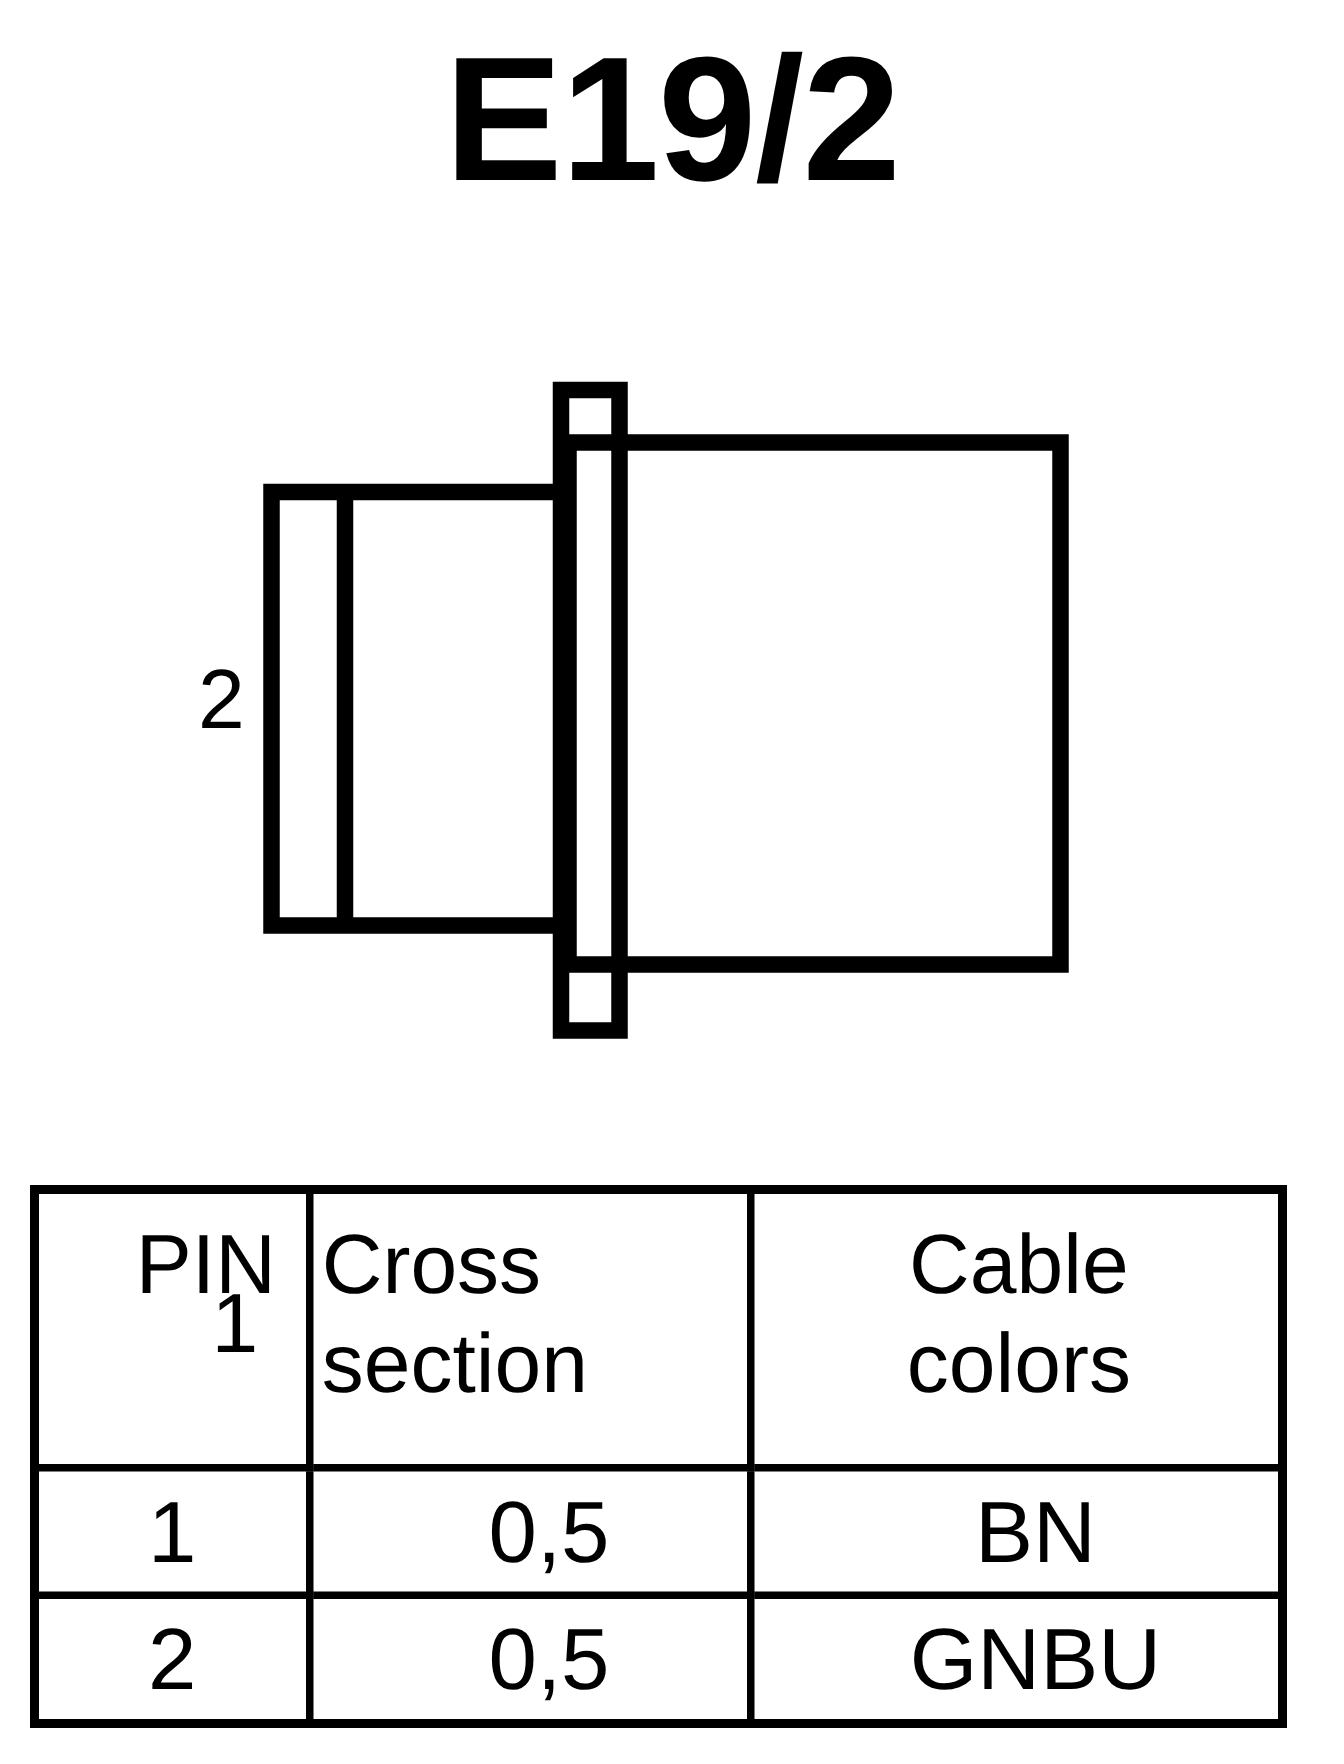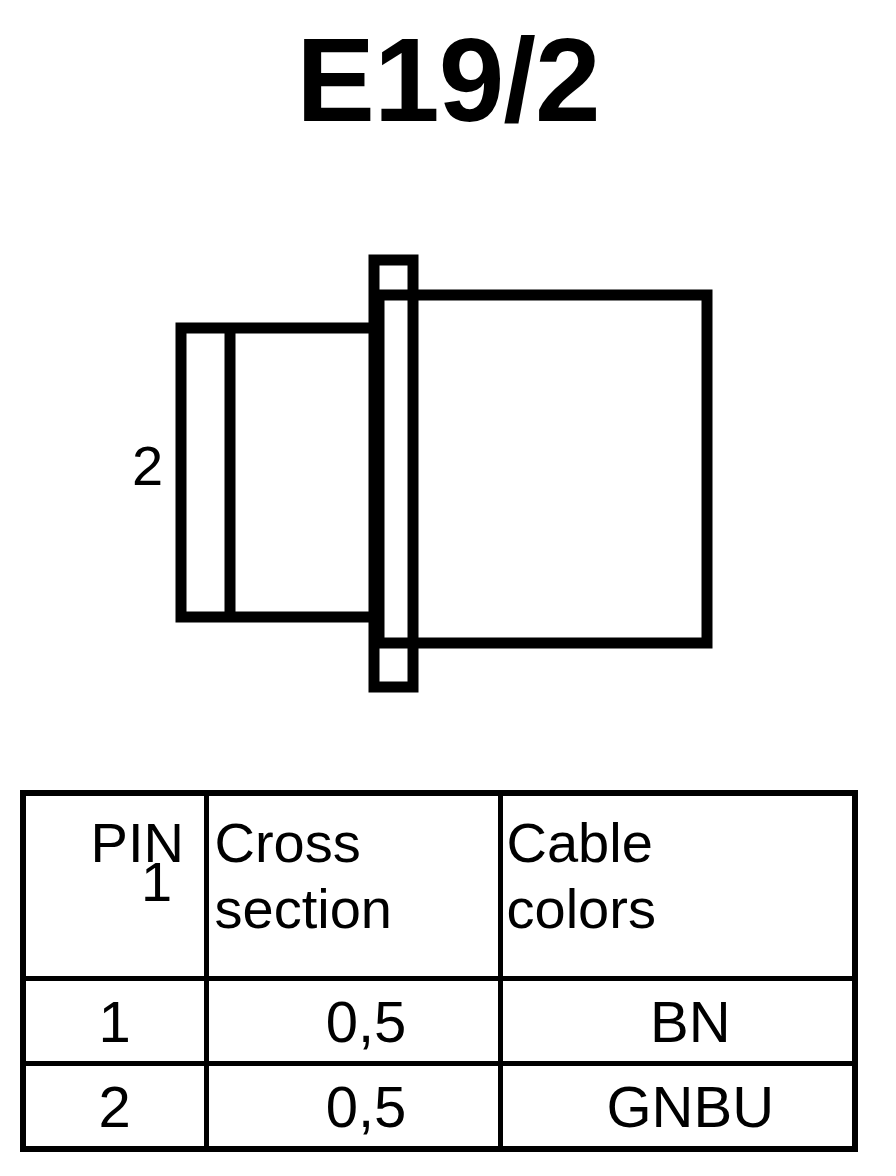--- a/index.html
+++ b/index.html
@@ -79,21 +79,21 @@
   .header-cell {
     height: 180px;
     font-size: 56px;
     line-height: 66px;
   }
   .header-cell .cell-inner {
     padding-top: 14px;
   }
   .header-pin .cell-inner { text-align: center; padding-left: 45px; }
   .header-cross .cell-inner { padding-left: 6px; }
-  .header-color .cell-inner { padding-left: 4px; }
+  .header-color .cell-inner { text-align: center; padding-left: 4px; }
 
   .data-cell {
     height: 80px;
     font-size: 58px;
     line-height: 78px;
   }
   .data-cell .cell-inner {
     padding-top: 2px;
   }
   .cell-pin .cell-inner   { text-align: center; }

